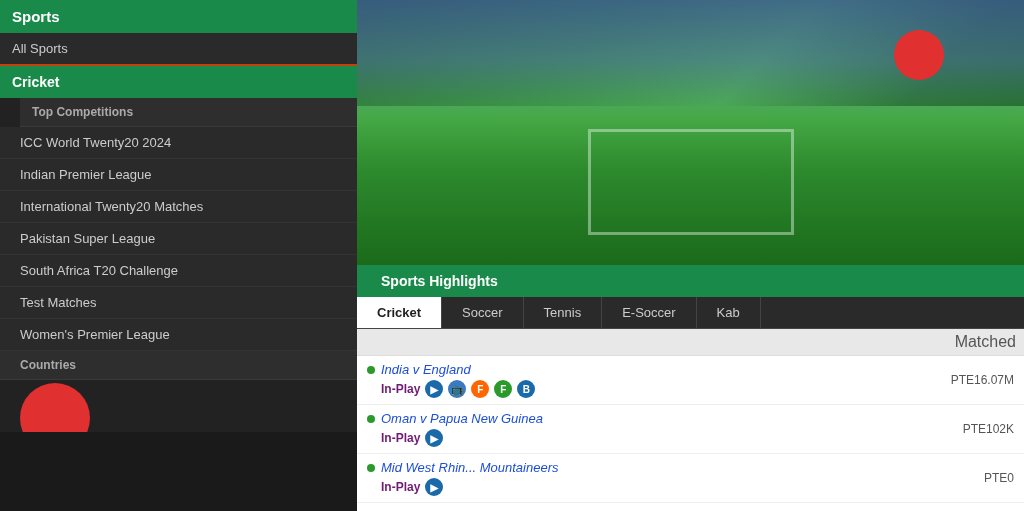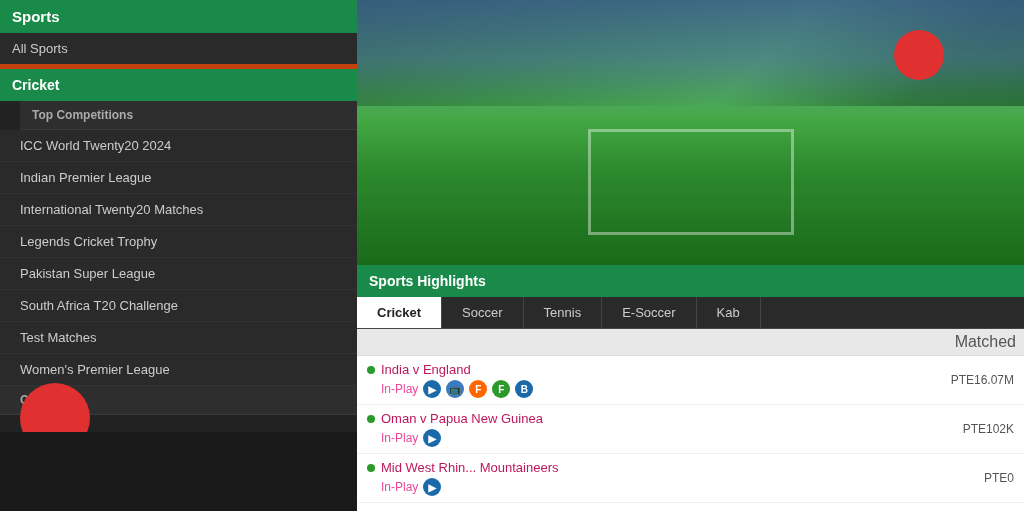--- a/index.html
+++ b/index.html
@@ -22,21 +22,21 @@
       padding: 8px 12px;
       font-size: 15px;
       font-weight: bold;
       cursor: pointer;
     }
     .sidebar-all-sports {
       background: #2a2a2a;
       color: #ccc;
       padding: 8px 12px;
       cursor: pointer;
-      border-bottom: 5px solid #c2410c;
+      border-bottom: 2px solid #c2410c;
     }
     .sidebar-cricket-header {
       background: #1a8a4a;
       color: #fff;
       padding: 8px 12px;
       font-size: 14px;
       font-weight: bold;
       cursor: pointer;
     }
     .sidebar-section-label {
@@ -134,21 +134,21 @@
 
     
     .highlights-section {
       flex: 1;
       background: #fff;
       overflow: hidden;
     }
     .highlights-header {
       background: #1a8a4a;
       color: #fff;
-      padding: 8px 12px;
+      padding: 8px 24px;
       font-size: 14px;
       font-weight: bold;
     }
     .tabs-bar {
       display: flex;
       background: #2a2a2a;
       border-bottom: 1px solid #444;
     }
     .tab {
       padding: 8px 20px;
@@ -184,33 +184,34 @@
       margin-bottom: 3px;
     }
     .green-dot {
       width: 8px;
       height: 8px;
       background: #2a9a2a;
       border-radius: 50%;
       flex-shrink: 0;
     }
     .match-link {
-      color: #be185d;
+      color: #1d4ed8;
       text-decoration: none;
       font-size: 13px;
+      font-style: italic;
     }
     .in-play-line {
       display: flex;
       align-items: center;
       gap: 5px;
       padding-left: 14px;
     }
     .in-play-label {
-      color: #ec4899;
-      font-weight: normal;
+      color: #701a75;
+      font-weight: bold;
       font-size: 12px;
     }
     .icon-badge {
       display: inline-flex;
       align-items: center;
       justify-content: center;
       width: 18px;
       height: 18px;
       border-radius: 50%;
       font-size: 10px;
@@ -233,21 +234,20 @@
 
 <div class="sidebar">
   <div class="sidebar-sports-header">Sports</div>
   <div class="sidebar-all-sports">All Sports</div>
   <div class="sidebar-cricket-header">Cricket</div>
   <div class="sidebar-section-label">Top Competitions</div>
 
   <div class="sidebar-item">ICC World Twenty20 2024</div>
   <div class="sidebar-item">Indian Premier League</div>
   <div class="sidebar-item">International Twenty20 Matches</div>
-  <div class="sidebar-item">Legends Cricket Trophy</div>
   <div class="sidebar-item">Pakistan Super League</div>
   <div class="sidebar-item">South Africa T20 Challenge</div>
   <div class="sidebar-item">Test Matches</div>
   <div class="sidebar-item">Women's Premier League</div>
 
   <div class="sidebar-countries">Countries</div>
 
   <div class="red-circle-bottom"></div>
 </div>
 

